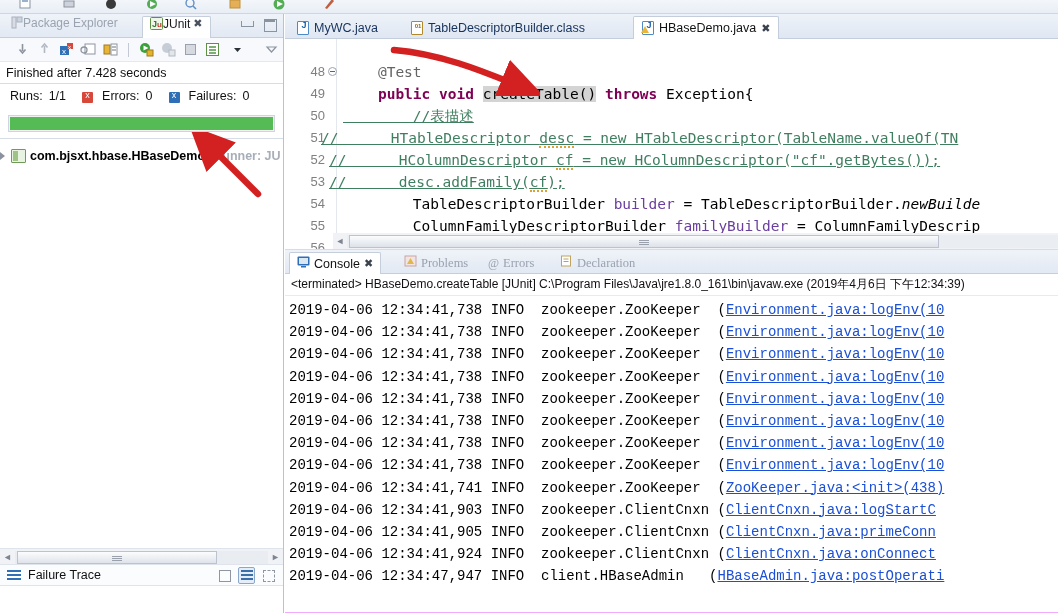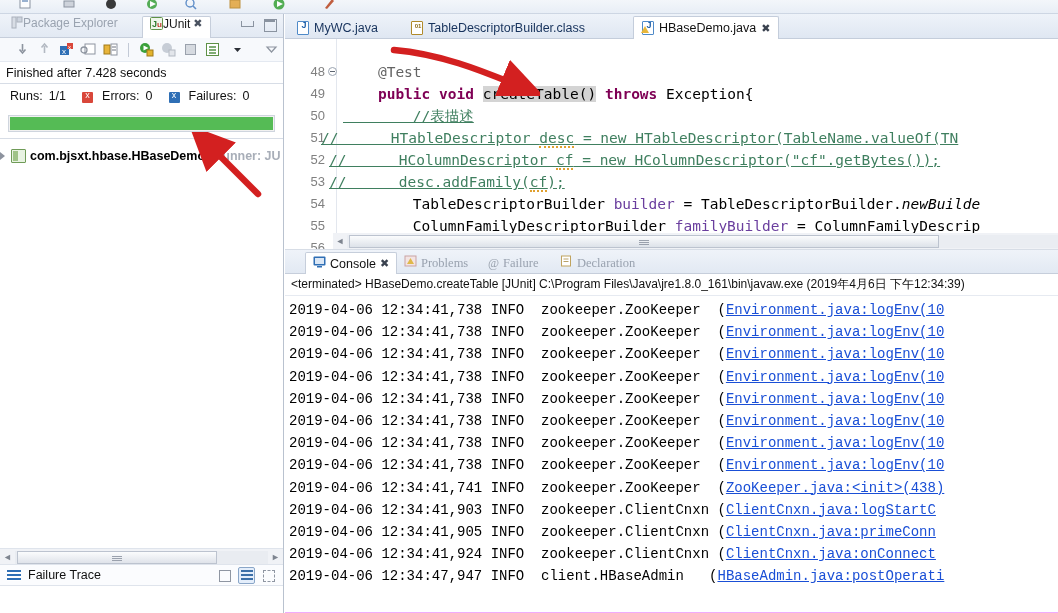--- a/index.html
+++ b/index.html
@@ -574,21 +574,21 @@
         <div class="sb-arrow">◄</div>
         <div class="sb-track">
           <div class="sb-thumb"></div>
         </div>
         <div class="sb-arrow">►</div>
       </div>
     </div>
 
     <div class="console-pane">
       <div class="console-tabbar">
-        <div class="ctab active" style="left:20px;">
+        <div class="ctab active" style="left:4px;">
           <span>
             <svg width="13" height="12" viewBox="0 0 13 12">
                 <rect x="0.5" y="0.5" width="12" height="9" rx="1" fill="#2f6fb5"></rect>
                 <rect x="2" y="2" width="9" height="6" fill="#dbe7f5"></rect>
                 <rect x="4" y="10" width="5" height="1.5" fill="#2f6fb5"></rect>
               </svg>
           </span>
           <span>Console</span>
           <span class="xmark" style="font-size:11px;color:#3a424f;">✖</span>
         </div>
@@ -596,21 +596,21 @@
           <span>
             <svg width="13" height="12" viewBox="0 0 13 12">
                 <rect x="1" y="1" width="11" height="10" fill="#f3e4e4" stroke="#c9a3a3"></rect>
                 <polygon points="6.5,3 10,9 3,9" fill="#e0b84a"></polygon>
               </svg>
           </span>
           <span>Problems</span>
         </div>
         <div class="ctab inactive" style="left:196px;">
           <span style="font-size:12px;color:#9aa2ae;">@</span>
-          <span>Failure</span>
+          <span>Errors</span>
         </div>
         <div class="ctab inactive" style="left:268px;">
           <span>
             <svg width="13" height="12" viewBox="0 0 13 12">
                 <rect x="1.5" y="1" width="9" height="10" fill="#fff" stroke="#c0a35e"></rect>
                 <line x1="3.5" y1="4" x2="8.5" y2="4" stroke="#b9a26a"></line>
                 <line x1="3.5" y1="6.5" x2="8.5" y2="6.5" stroke="#b9a26a"></line>
               </svg>
           </span>
           <span>Declaration</span>

